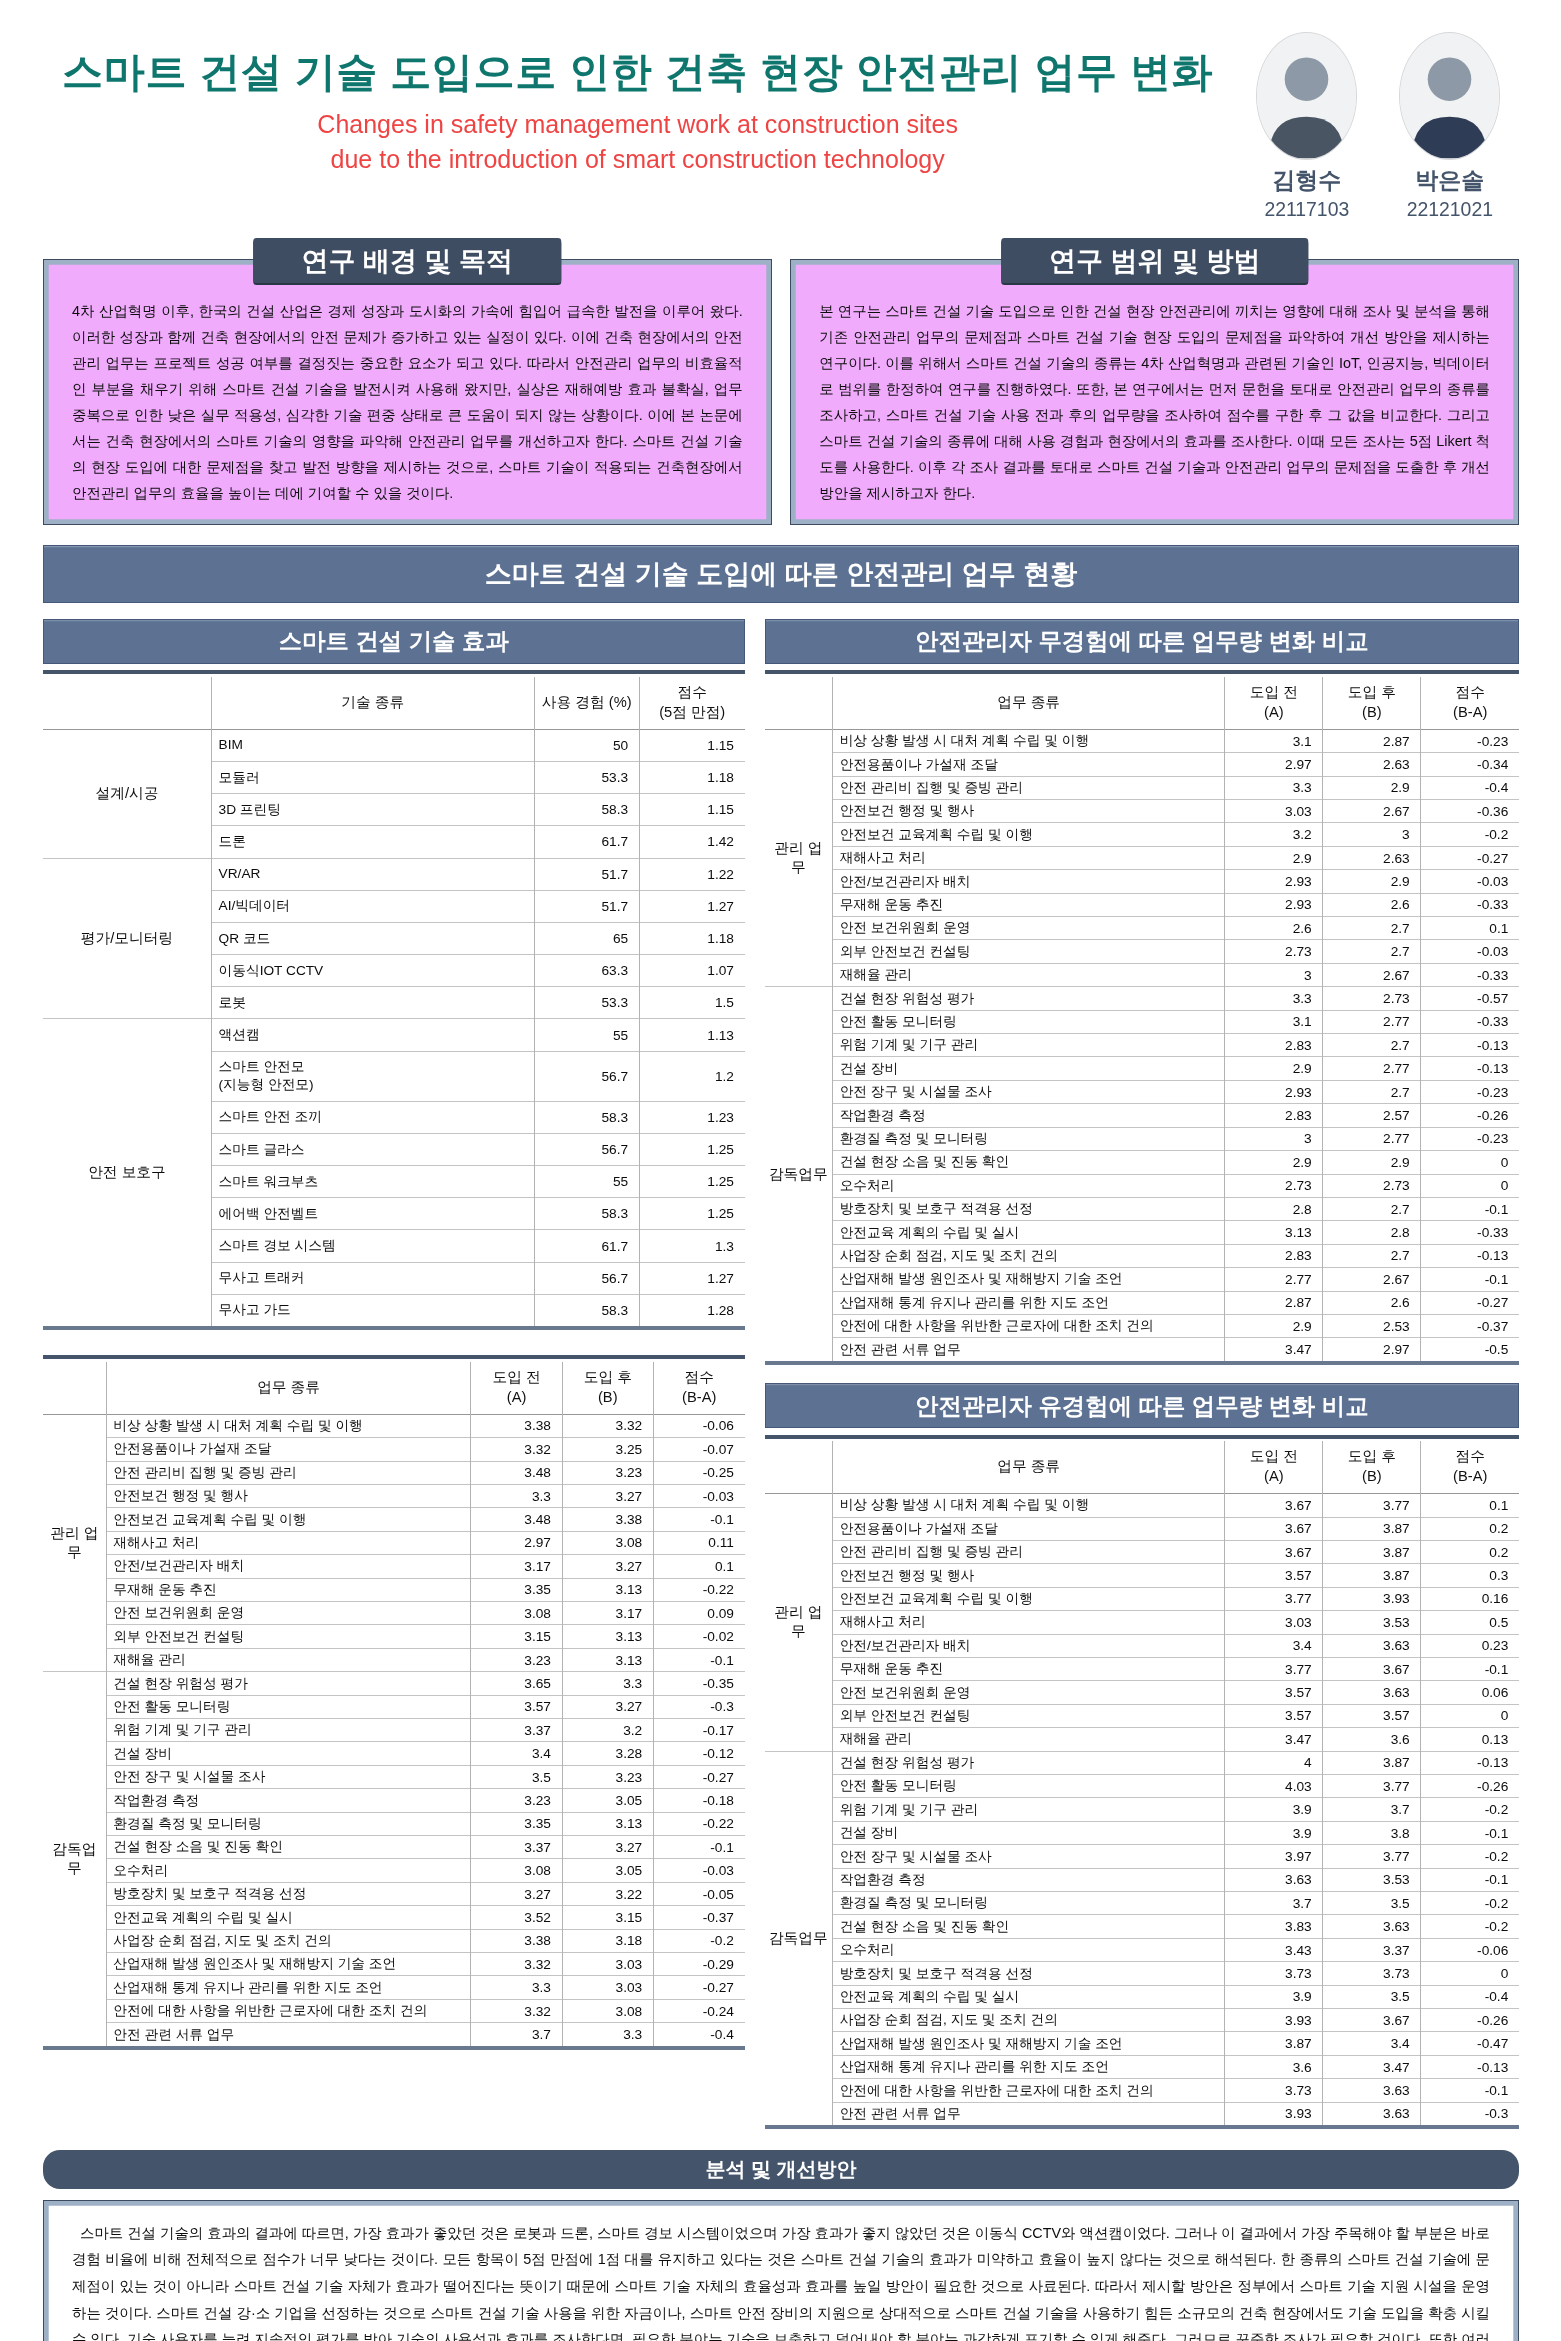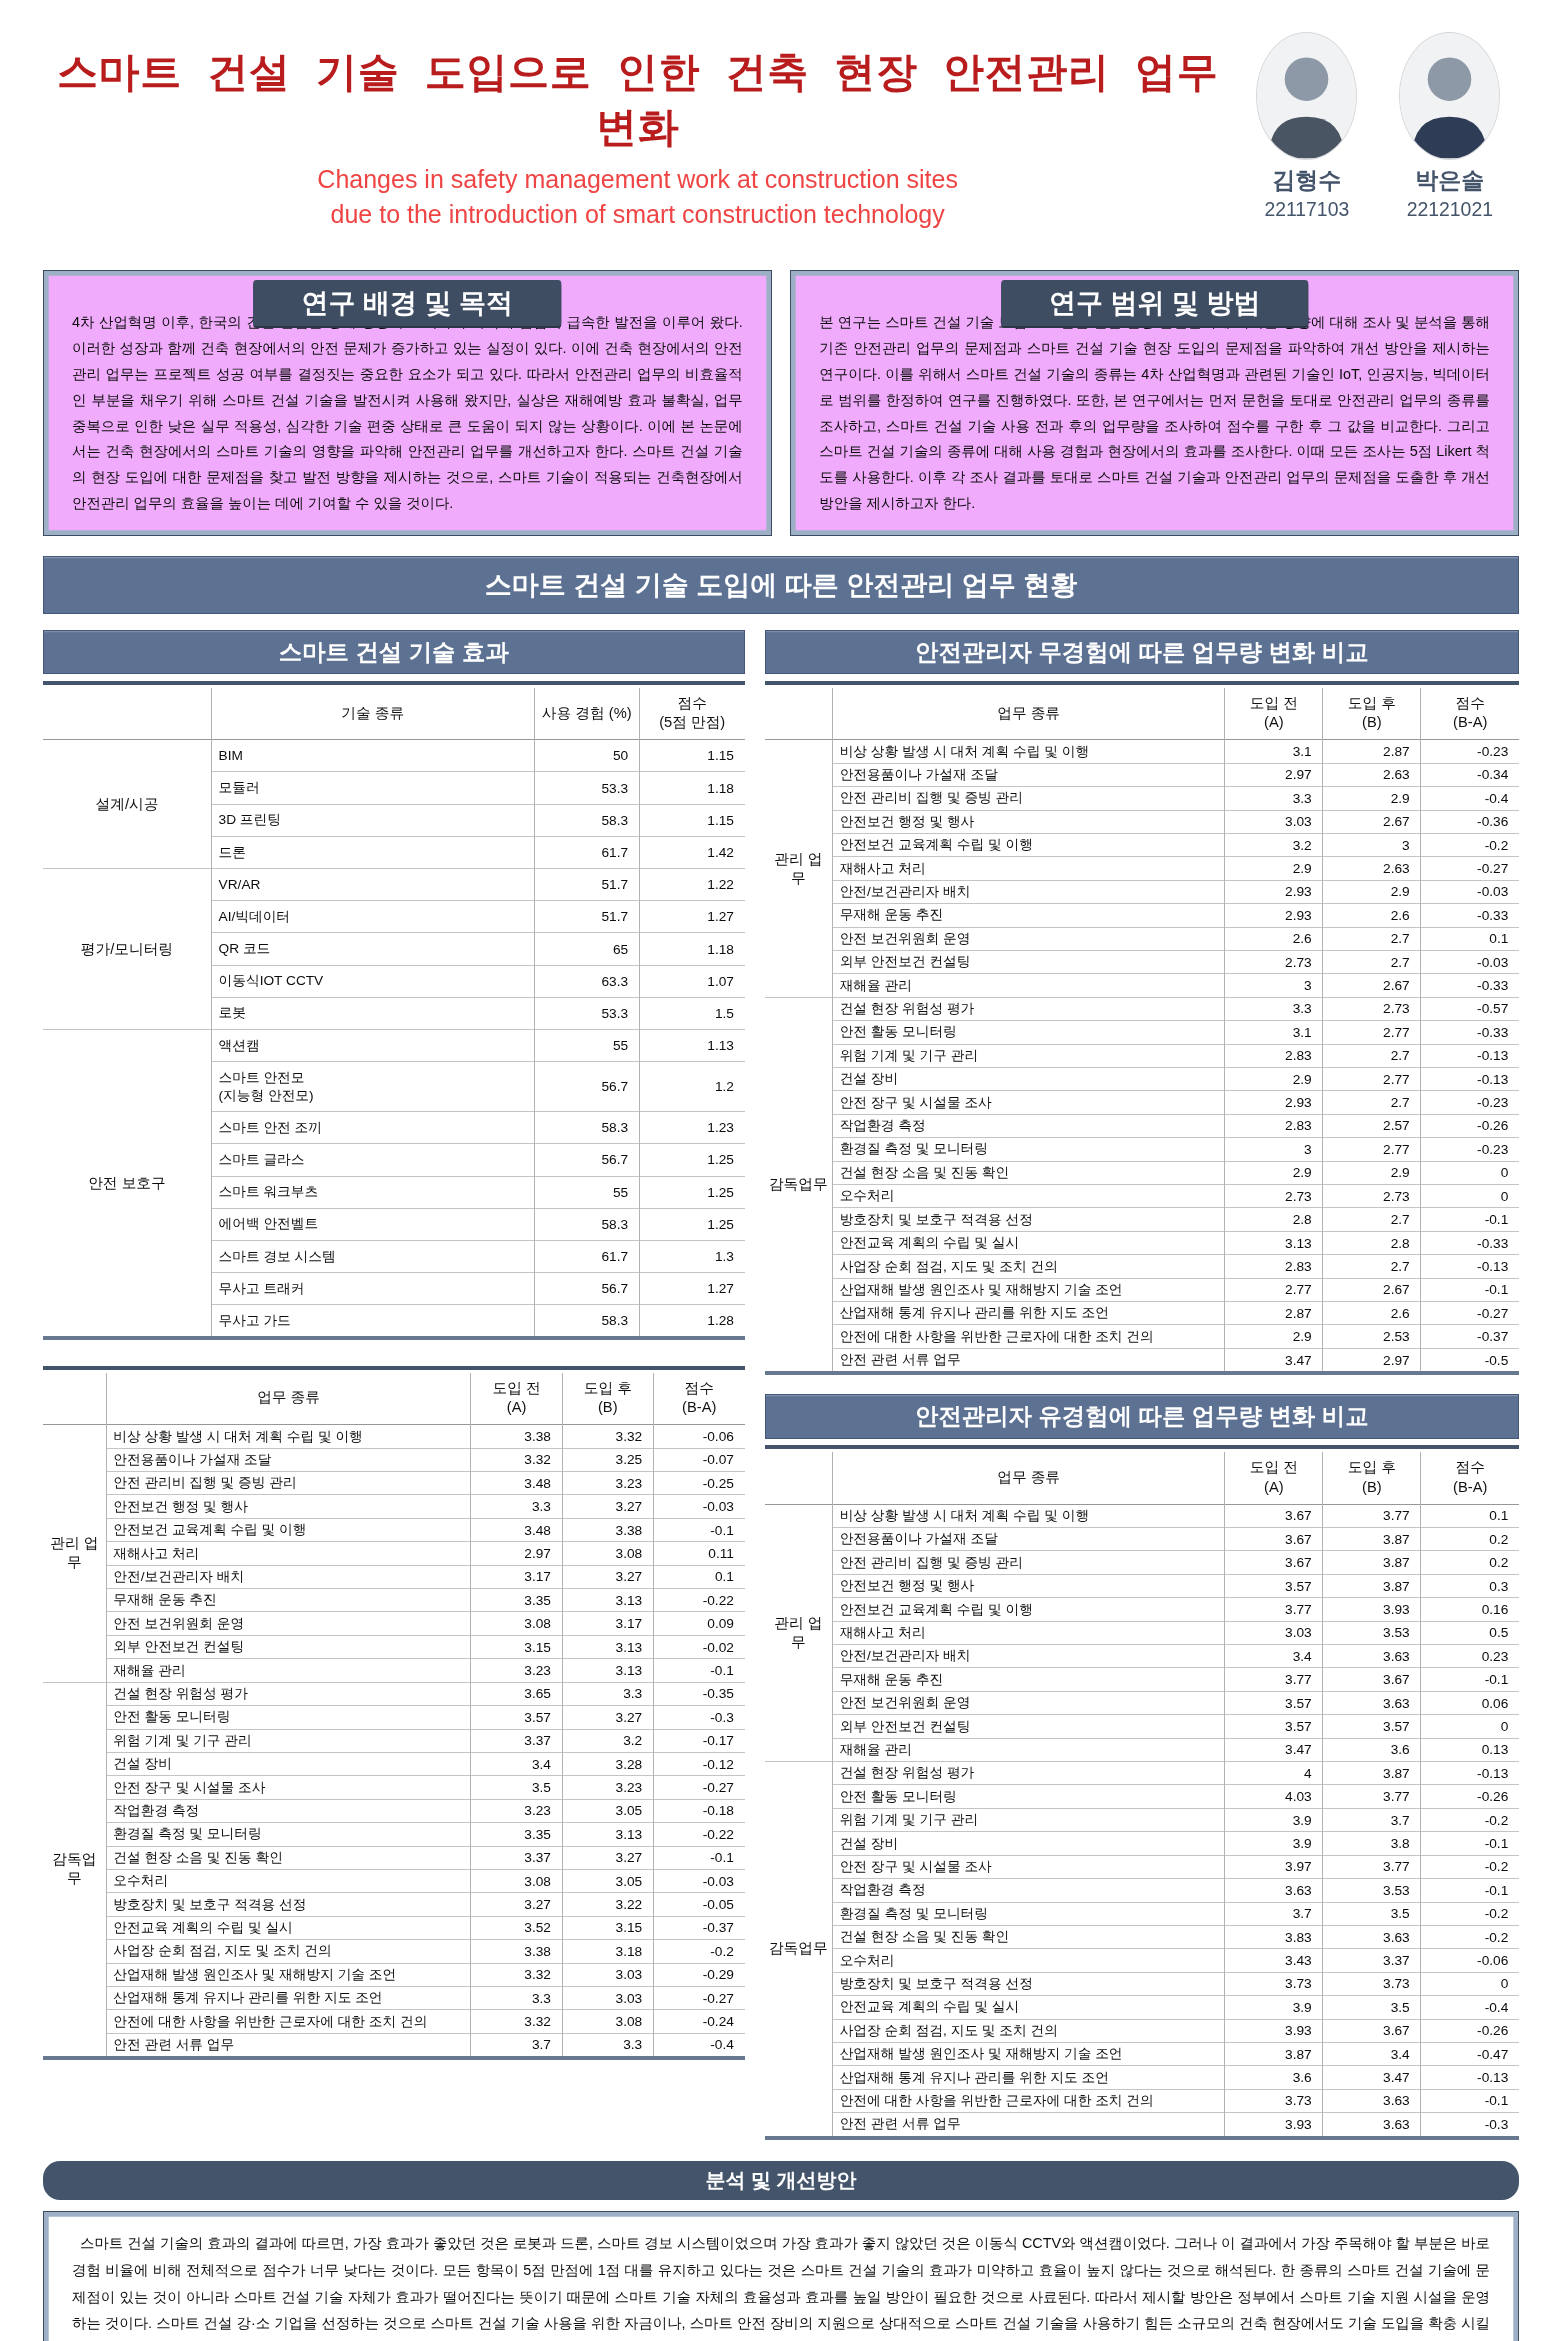--- a/index.html
+++ b/index.html
@@ -4,36 +4,36 @@
 <title>Poster</title>
 <style>
   html,body { margin:0; padding:0; background:#ffffff; }
   body {
     width:1562px; min-height:2342px; box-sizing:border-box;
     font-family:"Liberation Sans","DejaVu Sans",sans-serif; color:#111;
   }
   
   .top { display:flex; align-items:flex-start; padding:28px 47px 4px 47px; }
   .titleblock { flex:1; text-align:center; padding-top:17.4px; }
-  .title-ko { font-size:41px; font-weight:bold; color:#b91c1c; letter-spacing:0.7px;font-family:Liberation Mono, monospace; }
+  .title-ko { font-size:41px; font-weight:bold; color:#0f766e; letter-spacing:0.7px; }
   .title-en { font-size:25px; font-weight:normal; color:#ef4444; line-height:1.38; margin-top:6.7px; }
   .authors { display:flex; gap:26px; padding:4px 6.7px 0 20px; }
   .author { width:117px; text-align:center; }
   .avatar { width:99px; height:126px; margin:0 auto 5.3px auto; border-radius:50%;
             background:#f1f2f3; border:1.3px solid #d6d8da; overflow:hidden; }
   .avatar svg { width:100%; height:100%; display:block; }
   .author-name { font-size:23px; font-weight:bold; color:#44546a; }
   .author-id { font-size:19.4px; color:#44546a; margin-top:1.3px; }
   
   .tworow { display:flex; gap:18.7px; margin:13.4px 43px 0 43px; align-items:stretch; }
   .boxwrap { position:relative; flex:1; padding-top:21.4px; }
   .pill { position:absolute; top:0; left:50%; transform:translateX(-50%);
           background:#3f4d63; color:#fff; font-size:27px; font-weight:bold;
           padding:4.7px 48px; white-space:nowrap; z-index:2; border-radius:3.3px;
-          box-shadow:0 2px 0 #2b3646;margin-top:32px; }
+          box-shadow:0 2px 0 #2b3646; }
   .obox { border:1.3px solid #3c4b60; box-shadow:inset 0 0 0 4.7px #9db0c6;
           background:#f0abfc; padding:39px 28px 17.4px 28px; height:100%; box-sizing:border-box; }
   .boxtext { font-size:14.4px; line-height:1.8; text-align:justify; color:#0c0c0c; }
   
   .bigband { margin:20px 43px 16px 43px; background:#5d7293; border:0.7px solid #46587a;
              color:#fff; font-weight:bold; font-size:27px; text-align:center; padding:10px 0;
              box-shadow:inset 0 1.3px 0 rgba(255,255,255,.25); }
   
   .maingrid { display:grid; grid-template-columns:465fr 500fr; gap:20px; margin:0 43px; align-items:start; }
   .col { display:flex; flex-direction:column; gap:18.7px; }

